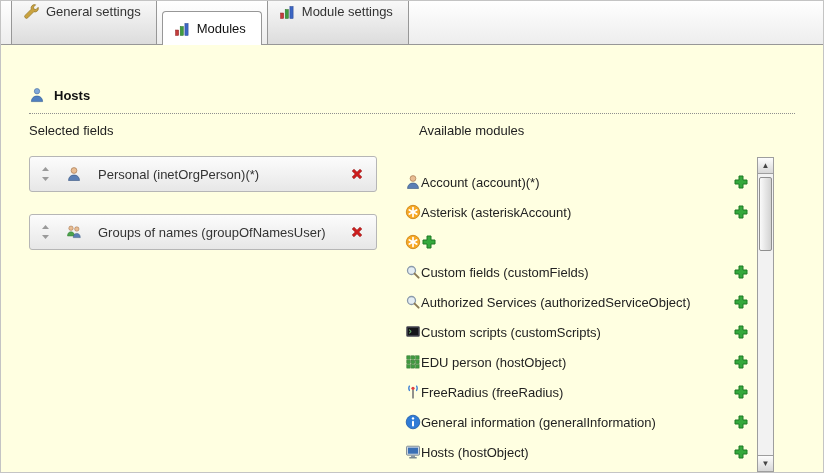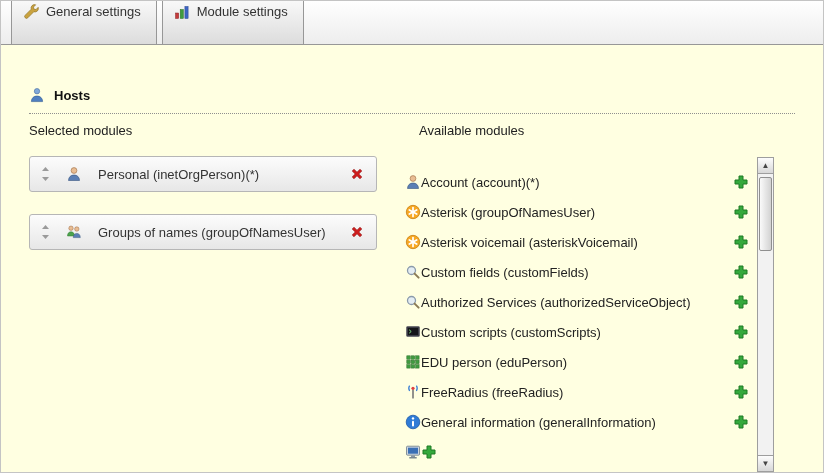--- a/index.html
+++ b/index.html
@@ -90,20 +90,30 @@
     <div class="tab">
       <span class="ticon">
         <svg width="16" height="16" viewBox="0 0 16 16">
             <path d="M2.2 13.8a1.8 1.8 0 0 1 0-2.6l6-6a3.5 3.5 0 0 1 4.5-4.4L10.5 3l.4 2.1 2.1.4 2.2-2.2a3.5 3.5 0 0 1-4.4 4.5l-6 6a1.8 1.8 0 0 1-2.6 0z" fill="#c9a23f" stroke="#8a6d20" stroke-width="0.6"></path>
           </svg>
       </span>
       <span>General settings</span>
     </div>
 
 
+    <div class="tab active">
+      <span class="ticon">
+        <svg width="16" height="16" viewBox="0 0 16 16">
+            <rect x="1.5" y="9" width="3.2" height="5.5" fill="#c43c3c" stroke="#8d2626" stroke-width="0.5"></rect>
+            <rect x="6.2" y="5.5" width="3.2" height="9" fill="#3f9c3f" stroke="#2a6f2a" stroke-width="0.5"></rect>
+            <rect x="10.9" y="2.5" width="3.2" height="12" fill="#3c66c4" stroke="#26448d" stroke-width="0.5"></rect>
+          </svg>
+      </span>
+      <span>Modules</span>
+    </div>
 
     <div class="tab">
       <span class="ticon">
         <svg width="16" height="16" viewBox="0 0 16 16">
             <rect x="1.5" y="9" width="3.2" height="5.5" fill="#c43c3c" stroke="#8d2626" stroke-width="0.5"></rect>
             <rect x="6.2" y="5.5" width="3.2" height="9" fill="#3f9c3f" stroke="#2a6f2a" stroke-width="0.5"></rect>
             <rect x="10.9" y="2.5" width="3.2" height="12" fill="#3c66c4" stroke="#26448d" stroke-width="0.5"></rect>
           </svg>
       </span>
       <span>Module settings</span>
@@ -117,21 +127,21 @@
       <span class="icon16">
         <svg width="16" height="16" viewBox="0 0 16 16">
             <circle cx="8" cy="4.2" r="2.7" fill="#7fa8d9" stroke="#44699e" stroke-width="0.6"></circle>
             <path d="M2.4 14.6c0-3.7 2.5-5.6 5.6-5.6s5.6 1.9 5.6 5.6z" fill="#4f7fc0" stroke="#2f5a93" stroke-width="0.6"></path>
           </svg>
       </span>
       <span>Hosts</span>
     </div>
     <div class="dotted"></div>
 
-    <div class="col-label selected-label">Selected modules</div>
+    <div class="col-label selected-label">Selected fields</div>
     <div class="col-label available-label">Available modules</div>
 
     <div class="selected-list">
 
       <div class="sel-row">
         <span class="handle">
           <svg width="9" height="14" viewBox="0 0 9 14">
               <path d="M4.5 0L8 4H1z" fill="#9a9a9a"></path>
               <path d="M4.5 14L1 10h7z" fill="#9a9a9a"></path>
             </svg>
@@ -196,40 +206,39 @@
         <span class="icon16">
           <svg width="16" height="16" viewBox="0 0 16 16">
               <circle cx="8" cy="8" r="6.7" fill="#f7a824" stroke="#c87e10" stroke-width="0.8"></circle>
               <g stroke="#fff" stroke-width="1.7" stroke-linecap="round">
                 <line x1="8" y1="3.6" x2="8" y2="12.4"></line>
                 <line x1="4.3" y1="5.9" x2="11.7" y2="10.1"></line>
                 <line x1="11.7" y1="5.9" x2="4.3" y2="10.1"></line>
               </g>
             </svg>
         </span>
-        <span class="label">Asterisk (groupOfNamesUser)</span>
+        <span class="label">Asterisk (asteriskAccount)</span>
         <span class="icon-btn">
           <svg width="16" height="16" viewBox="0 0 16 16">
               <path d="M6 2h4v4h4v4h-4v4H6v-4H2V6h4z" fill="#35a93c" stroke="#1e7a24" stroke-width="1" stroke-linejoin="round"></path>
             </svg>
         </span>
       </div>
 
       <div class="avail-row">
         <span class="icon16">
           <svg width="16" height="16" viewBox="0 0 16 16">
               <circle cx="8" cy="8" r="6.7" fill="#f7a824" stroke="#c87e10" stroke-width="0.8"></circle>
               <g stroke="#fff" stroke-width="1.7" stroke-linecap="round">
                 <line x1="8" y1="3.6" x2="8" y2="12.4"></line>
                 <line x1="4.3" y1="5.9" x2="11.7" y2="10.1"></line>
                 <line x1="11.7" y1="5.9" x2="4.3" y2="10.1"></line>
               </g>
             </svg>
         </span>
-        <span class="label">Asterisk voicemail (asteriskVoicemail)</span>
         <span class="icon-btn">
           <svg width="16" height="16" viewBox="0 0 16 16">
               <path d="M6 2h4v4h4v4h-4v4H6v-4H2V6h4z" fill="#35a93c" stroke="#1e7a24" stroke-width="1" stroke-linejoin="round"></path>
             </svg>
         </span>
       </div>
 
       <div class="avail-row">
         <span class="icon16">
           <svg width="16" height="16" viewBox="0 0 16 16">
@@ -285,21 +294,21 @@
                 <rect x="10.6" y="1.8" width="3.5" height="3.5"></rect>
                 <rect x="1.8" y="6.2" width="3.5" height="3.5"></rect>
                 <rect x="6.2" y="6.2" width="3.5" height="3.5"></rect>
                 <rect x="10.6" y="6.2" width="3.5" height="3.5"></rect>
                 <rect x="1.8" y="10.6" width="3.5" height="3.5"></rect>
                 <rect x="6.2" y="10.6" width="3.5" height="3.5"></rect>
                 <rect x="10.6" y="10.6" width="3.5" height="3.5"></rect>
               </g>
             </svg>
         </span>
-        <span class="label">EDU person (eduPerson)</span>
+        <span class="label">EDU person (hostObject)</span>
         <span class="icon-btn">
           <svg width="16" height="16" viewBox="0 0 16 16">
               <path d="M6 2h4v4h4v4h-4v4H6v-4H2V6h4z" fill="#35a93c" stroke="#1e7a24" stroke-width="1" stroke-linejoin="round"></path>
             </svg>
         </span>
       </div>
 
       <div class="avail-row">
         <span class="icon16">
           <svg width="16" height="16" viewBox="0 0 16 16">
@@ -335,20 +344,21 @@
 
       <div class="avail-row">
         <span class="icon16">
           <svg width="16" height="16" viewBox="0 0 16 16">
               <rect x="1.5" y="2.2" width="13" height="9" rx="1" fill="#cdd6e0" stroke="#5a6b7a" stroke-width="0.7"></rect>
               <rect x="3" y="3.7" width="10" height="6" fill="#3a6fb5"></rect>
               <rect x="6" y="11.4" width="4" height="1.6" fill="#8a97a5"></rect>
               <rect x="4.3" y="13.2" width="7.4" height="1.2" fill="#5a6b7a"></rect>
             </svg>
         </span>
+        <span class="label">Hosts (hostObject)</span>
         <span class="icon-btn">
           <svg width="16" height="16" viewBox="0 0 16 16">
               <path d="M6 2h4v4h4v4h-4v4H6v-4H2V6h4z" fill="#35a93c" stroke="#1e7a24" stroke-width="1" stroke-linejoin="round"></path>
             </svg>
         </span>
       </div>
 
     </div>
 
     <div class="scrollbar">

